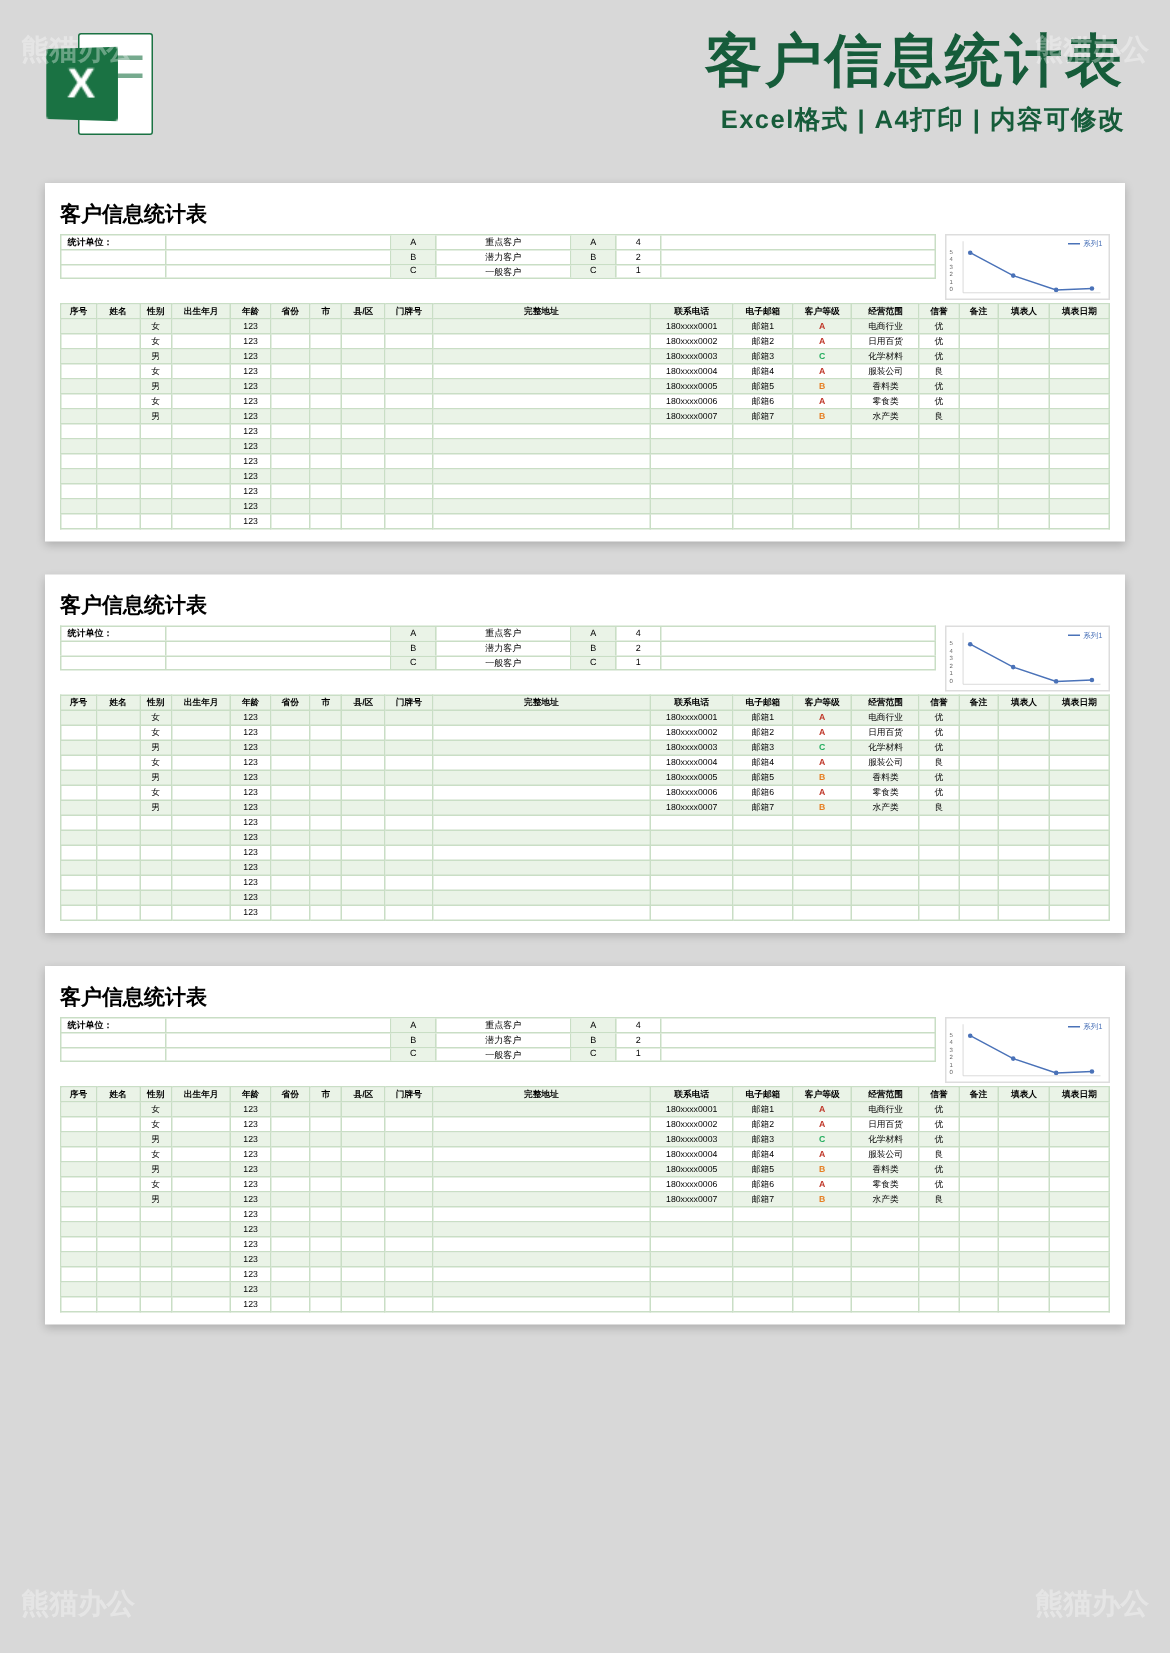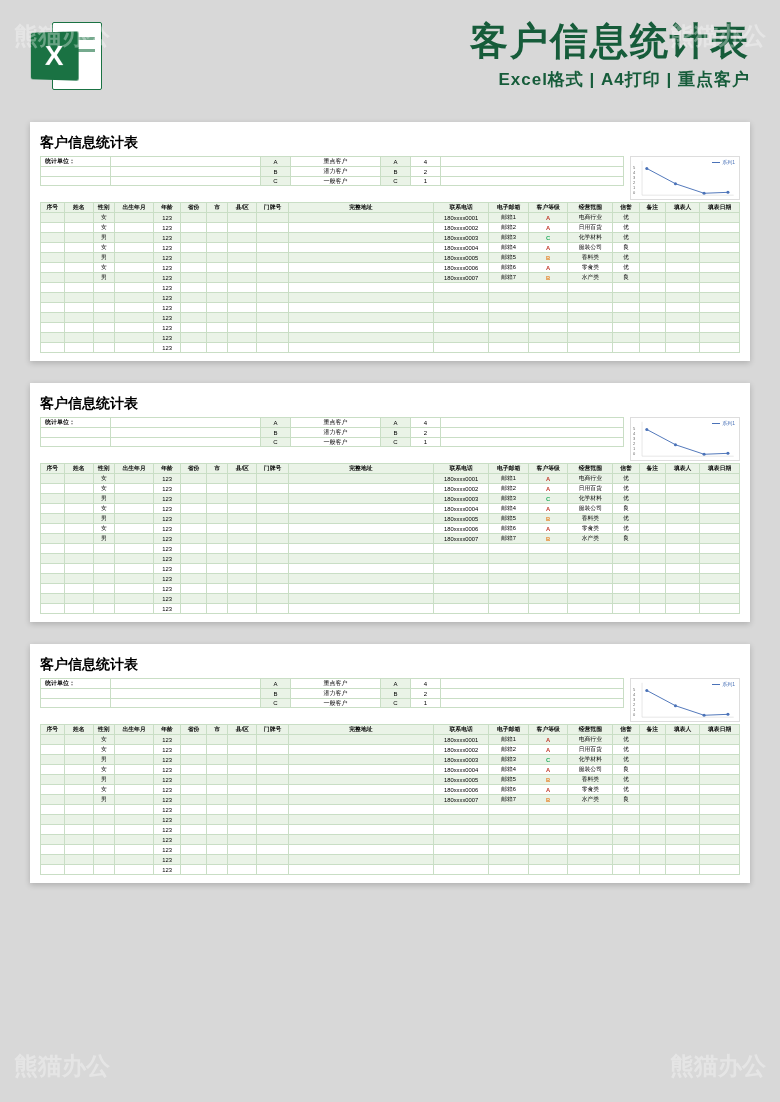--- a/index.html
+++ b/index.html
@@ -7,21 +7,21 @@
   width: 780px;
   height: 1102px;
   background: #d8d8d8;
   font-family: "Microsoft YaHei", Arial, sans-serif;
   overflow: hidden;
   position: relative;
 }
 .watermark {
   position: absolute;
   color: rgba(255,255,255,0.35);
-  font-size: 24px;
+  font-size: 19px;
   font-weight: bold;
   pointer-events: none;
   z-index: 100;
 }
 .header {
   height: 112px;
   display: flex;
   align-items: center;
   padding: 0 30px;
   background: #d8d8d8;
@@ -201,21 +201,21 @@
 <div class="watermark" style="bottom:20px;left:14px">熊猫办公</div>
 <div class="watermark" style="bottom:20px;right:14px">熊猫办公</div>
 
 <div class="header">
   <div class="excel-icon">
     <div class="excel-back"></div>
     <div class="excel-front">X</div>
   </div>
   <div class="header-text">
     <div class="title-main">客户信息统计表</div>
-    <div class="subtitle">Excel格式 | A4打印 | 重点客户</div>
+    <div class="subtitle">Excel格式 | A4打印 | 内容可修改</div>
   </div>
 </div>
 
 <div class="pages" id="pages">
     <div class="page">
     <div class="page-title">客户信息统计表</div>
     <div class="top-area">
       <div class="legend-wrap">
     <div class="legend-row">
       <div class="legend-cell unit-label">统计单位：</div>

